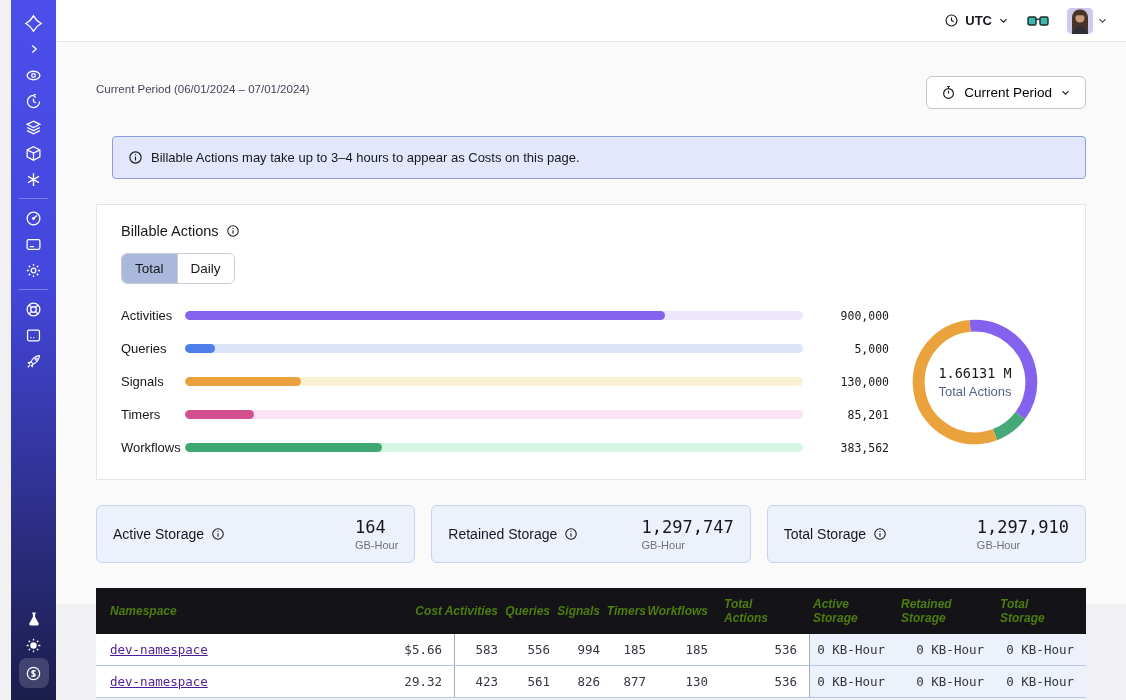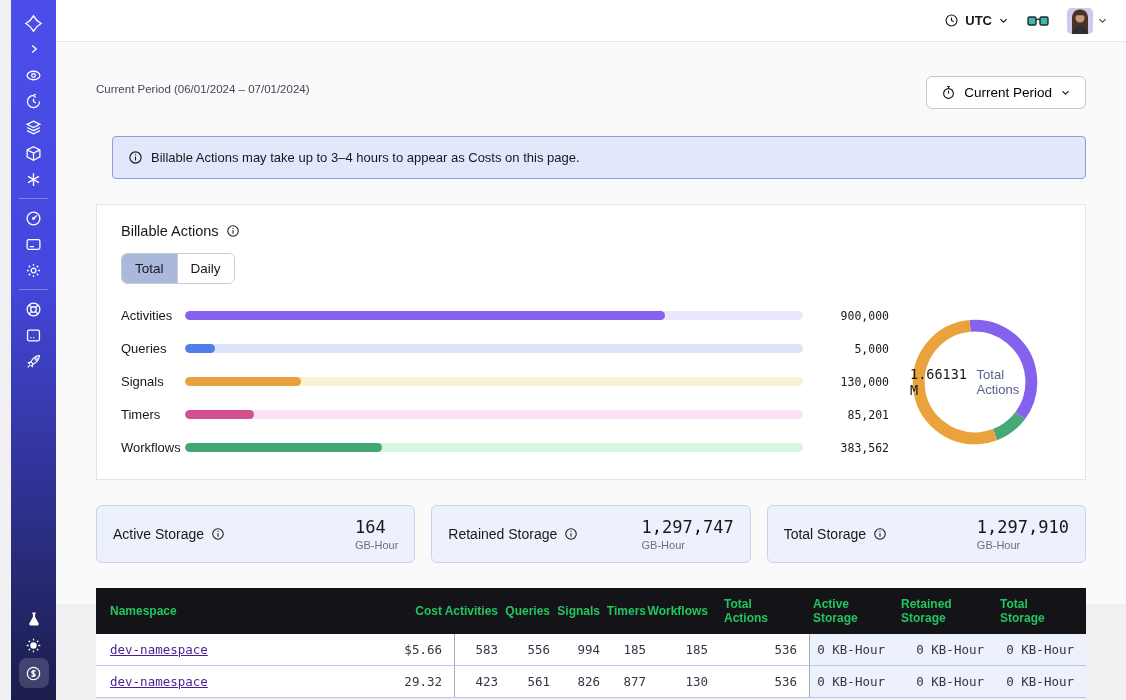--- a/index.html
+++ b/index.html
@@ -45,36 +45,36 @@
   .ba-row { display:grid; grid-template-columns:64px 1fr 86px; align-items:center; margin-bottom:18px; }
   .ba-row:last-child { margin-bottom:0; }
   .ba-label { font-size:13px; }
   .ba-track { height:9px; border-radius:5px; position:relative; overflow:hidden; }
   .ba-fill { position:absolute; left:0; top:0; height:9px; border-radius:5px; }
   .ba-value { font-family:"DejaVu Sans Mono", monospace; font-size:11.5px; text-align:right; }
 
   .donut-wrap { flex:1; display:flex; align-items:center; justify-content:center; }
   .donut { position:relative; width:130px; height:130px; }
   .donut svg { width:130px; height:130px; }
-  .donut-center { position:absolute; inset:0; display:flex; flex-direction:row; align-items:center; justify-content:center; gap:3px; }
+  .donut-center { position:absolute; inset:0; display:flex; flex-direction:column; align-items:center; justify-content:center; gap:3px; }
   .donut-value { font-family:"DejaVu Sans Mono", monospace; font-size:13.5px; color:#17181d; }
   .donut-label { font-size:13px; color:#576488; }
 
   
   .storage-row { display:flex; gap:16px; margin-top:25px; }
   .storage-card { flex:1; background:#edf1fc; border:1px solid #c8d3f0; border-radius:6px; padding:10px 16px; display:flex; align-items:center; justify-content:space-between; min-height:58px; }
   .storage-label { font-size:14px; display:flex; align-items:center; gap:7px; }
   .storage-num { text-align:left; }
   .storage-value { font-family:"DejaVu Sans Mono", monospace; font-size:17px; }
   .storage-unit { font-size:11px; color:#6d707c; margin-top:2px; }
 
   
   .usage-table { margin-top:25px; border-bottom:1px solid #b9c5ea; }
   .t-row { display:grid; grid-template-columns:260px 98px 56px 52px 50px 46px 62px 89px 88px 99px 90px; align-items:stretch; }
-  .t-head { background:#141418; color:#22c55e; }
+  .t-head { background:#141418; color:#4d7c0f;font-style:italic; }
   .t-head .t-cell { font-size:12px; font-weight:700; padding-top:9px; padding-bottom:9px; }
   .t-cell { padding:8px 12px 8px 4px; font-size:12.5px; display:flex; align-items:center; }
   .t-cell.left { justify-content:flex-start; padding-left:14px; }
   .t-cell.right { justify-content:flex-end; }
   .t-body .t-row { background:#fff; border-top:1px solid #b9c5ea; }
   .t-body .t-row:first-child { border-top:none; }
   .t-body .t-cell { font-family:"DejaVu Sans Mono", monospace; color:#343743; }
   .t-body .sep-l { border-left:1px solid #a5aab6; }
   .t-body .stor { background:#ecf1fc; }
   .ns-link { color:#4c1d95; text-decoration:underline; cursor:pointer; }

